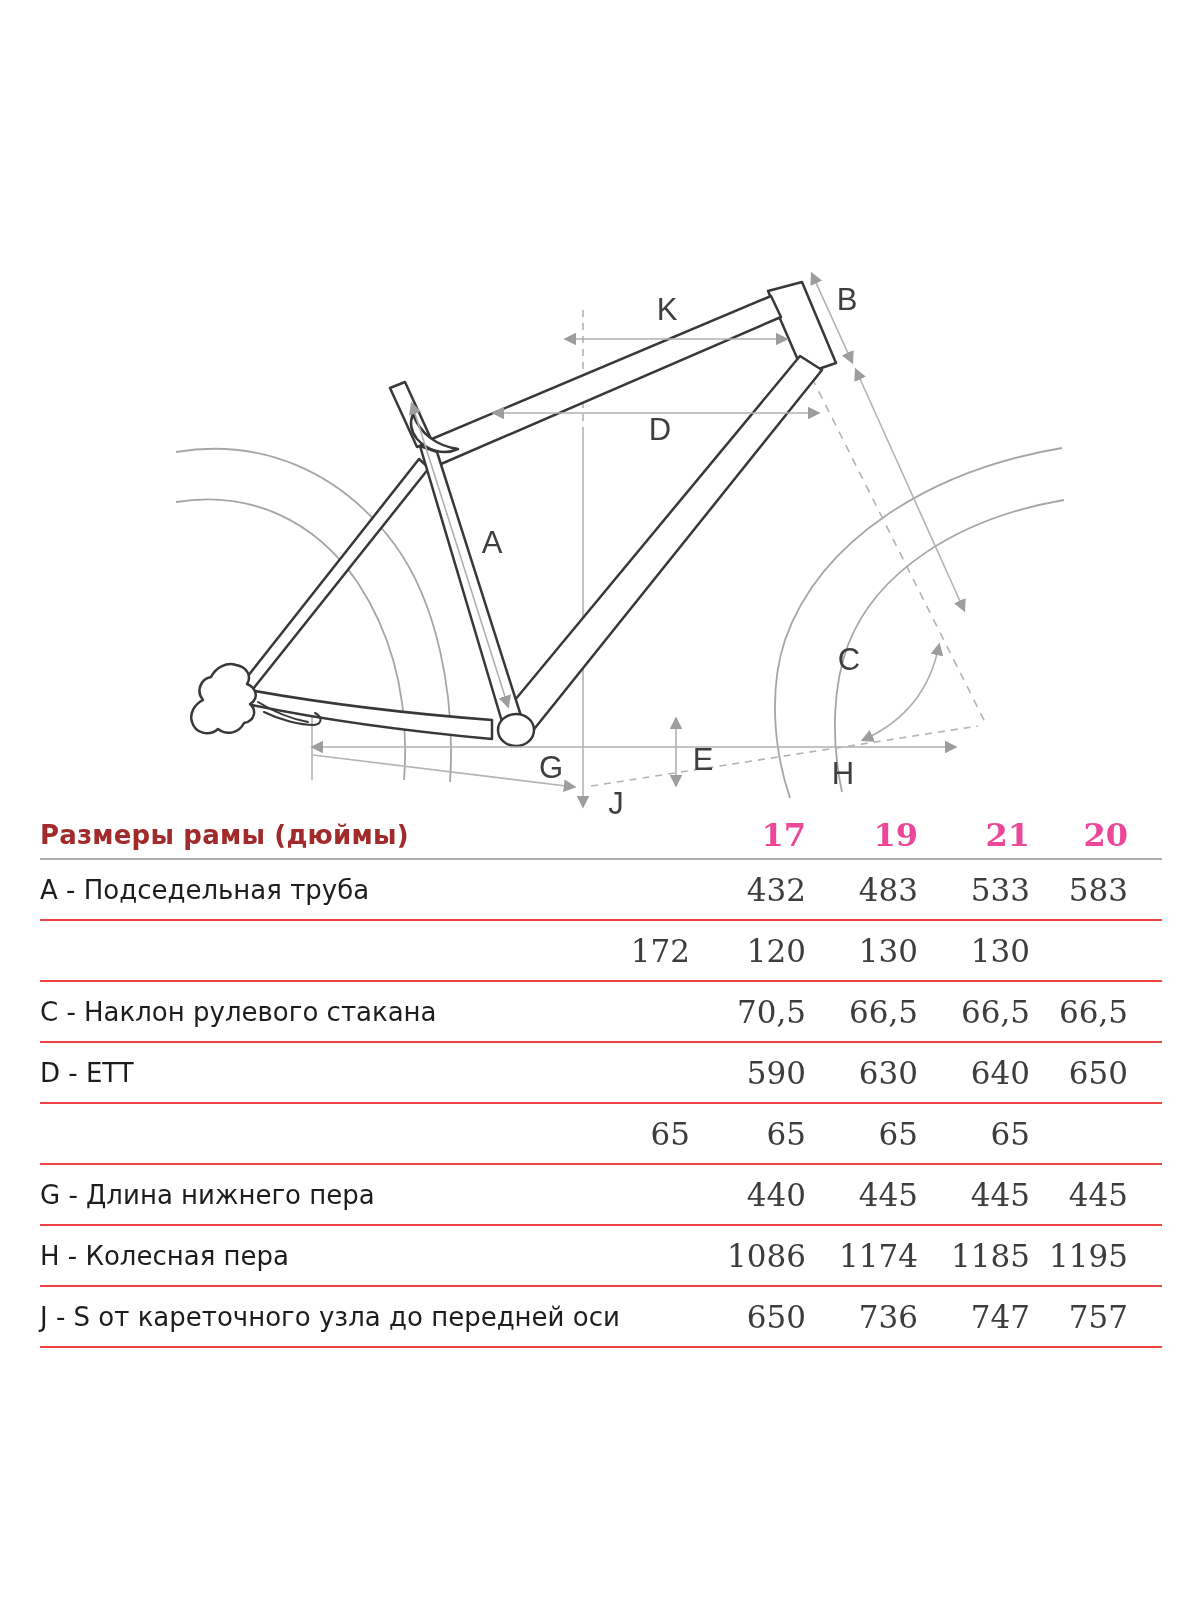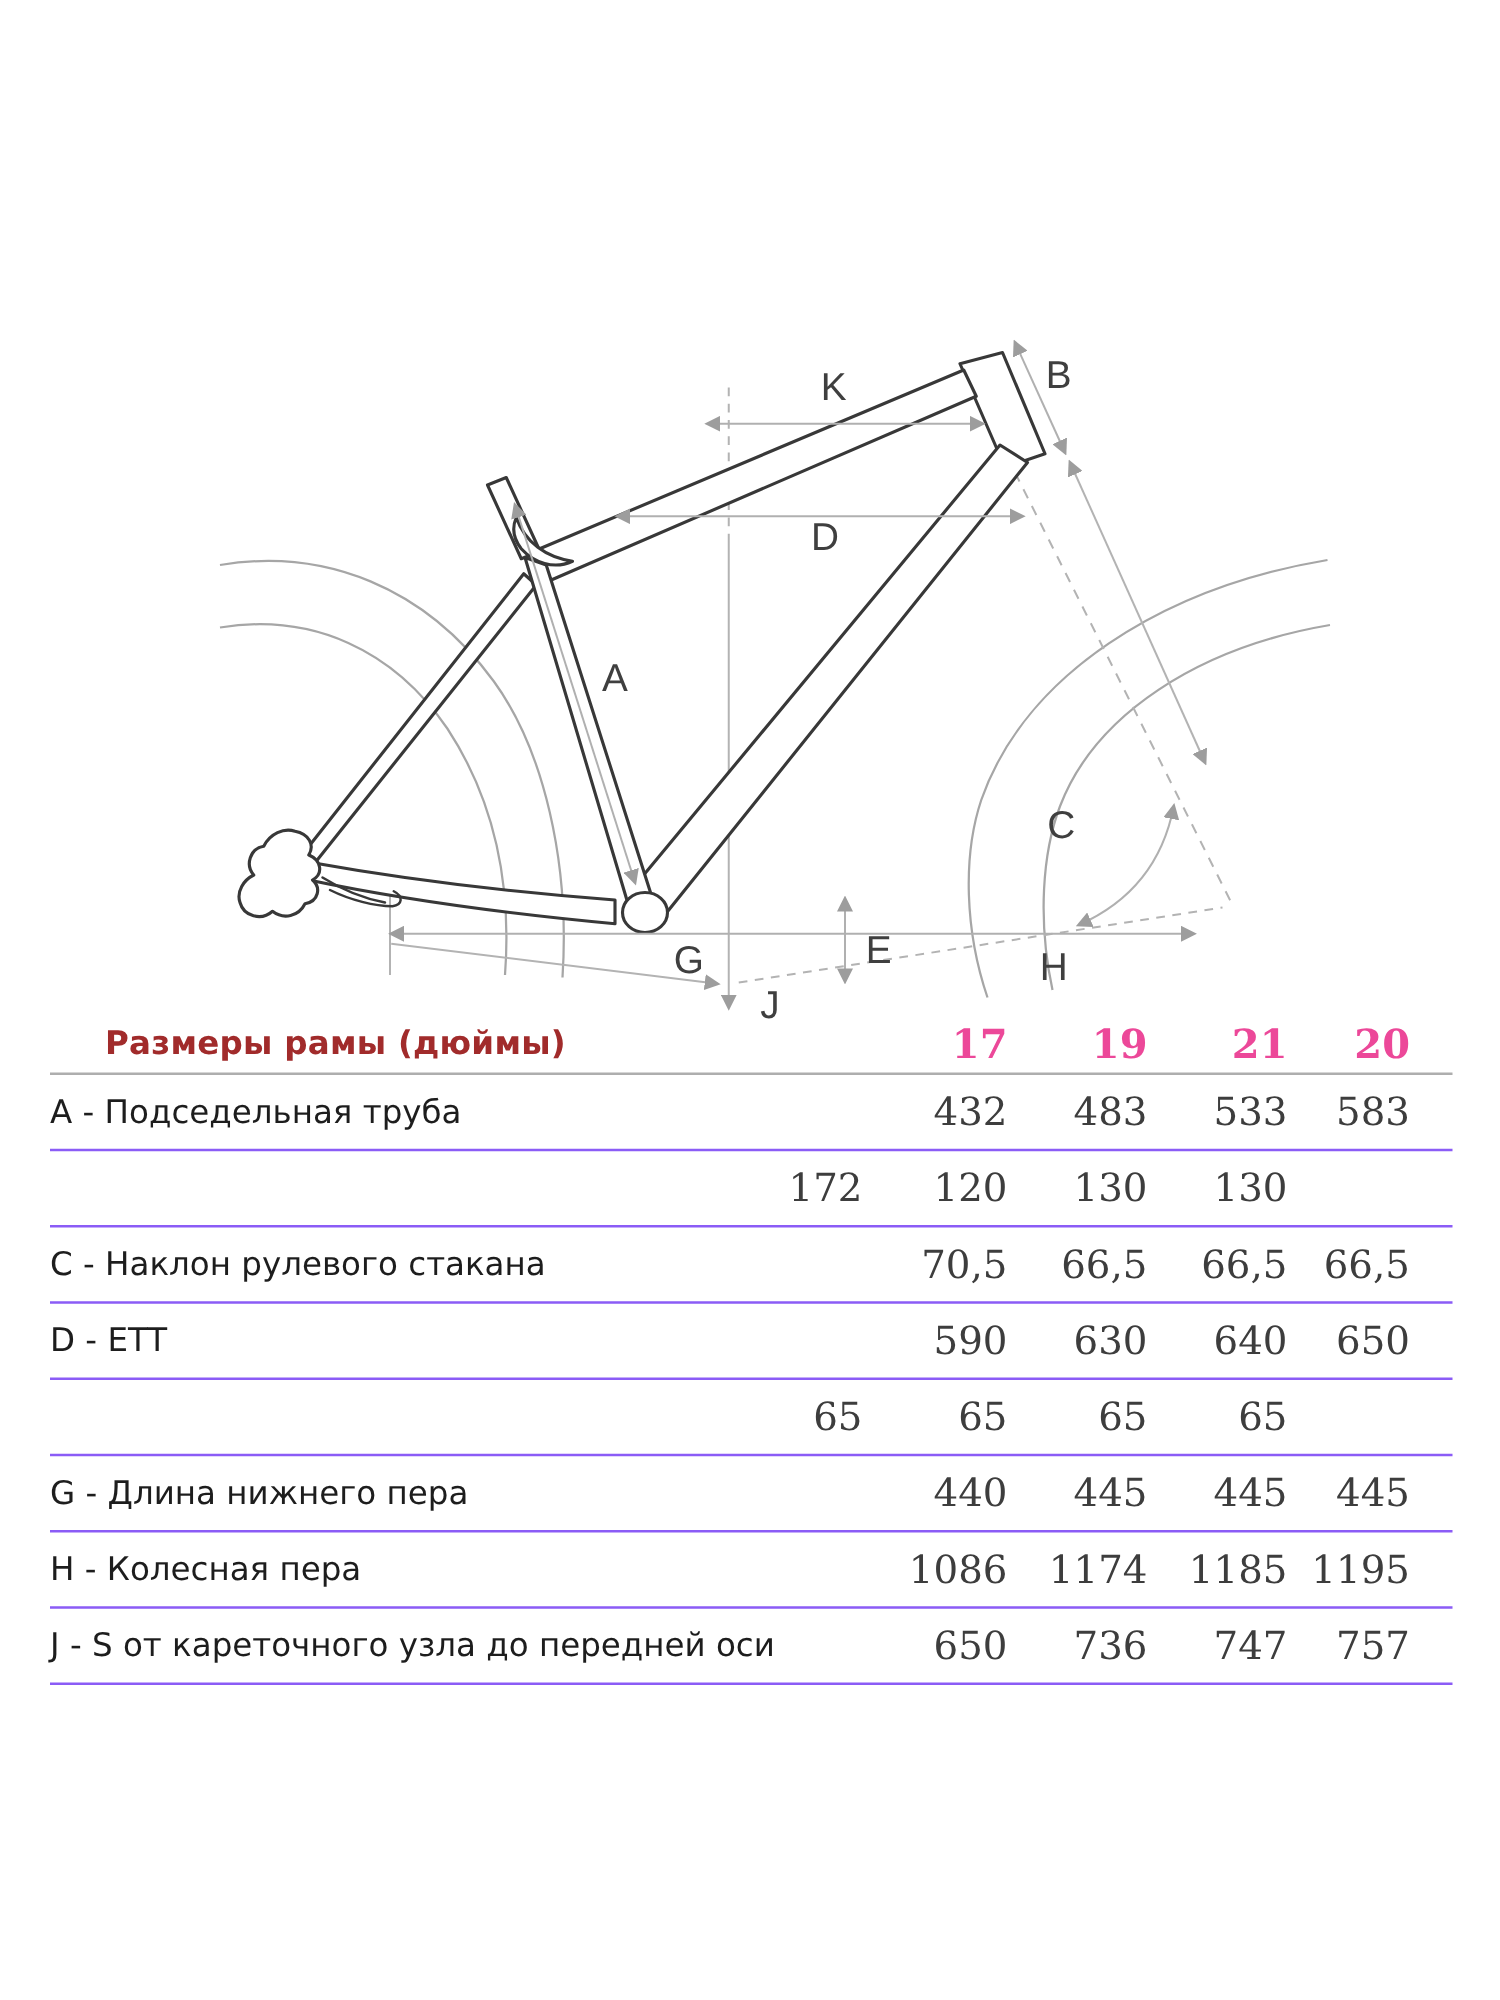--- a/index.html
+++ b/index.html
@@ -4,22 +4,22 @@
 <style>
   html,body{margin:0;padding:0;background:#ffffff;}
   .page{position:relative;width:1200px;height:1600px;background:#ffffff;overflow:hidden;
         font-family:"DejaVu Sans","Liberation Sans",sans-serif;}
   .diagram-svg{position:absolute;left:0;top:0;}
   .diagram-svg text{font-family:"Liberation Sans","DejaVu Sans",sans-serif;font-size:31px;fill:#3f3f3f;}
   
   .geo-table{position:absolute;left:40px;top:812px;width:1122px;}
   .t-grid{display:grid;grid-template-columns:1fr 116px 112px 112px 98px;padding-right:34px;align-items:center;}
   .t-head{height:46px;border-bottom:2px solid #aeaeae;}
-  .t-row{height:59px;border-bottom:2px solid #8b5cf6;}
-  .t-title{color:#a12b2b;font-size:26px;font-weight:600;letter-spacing:.2px;margin-left:44px;}
+  .t-row{height:59px;border-bottom:2px solid #ef4444;}
+  .t-title{color:#a12b2b;font-size:26px;font-weight:600;letter-spacing:.2px;}
   .t-colhead{font-family:"DejaVu Serif","Liberation Serif",serif;font-size:32px;font-weight:600;
              color:#ec4899;text-align:right;}
   .t-label{font-size:26px;color:#1d1d1d;}
   .t-val{font-family:"DejaVu Serif","Liberation Serif",serif;font-size:31px;color:#3d3d3d;text-align:right;}
 </style>
 </head>
 <body>
 
 <div class="page">
 

